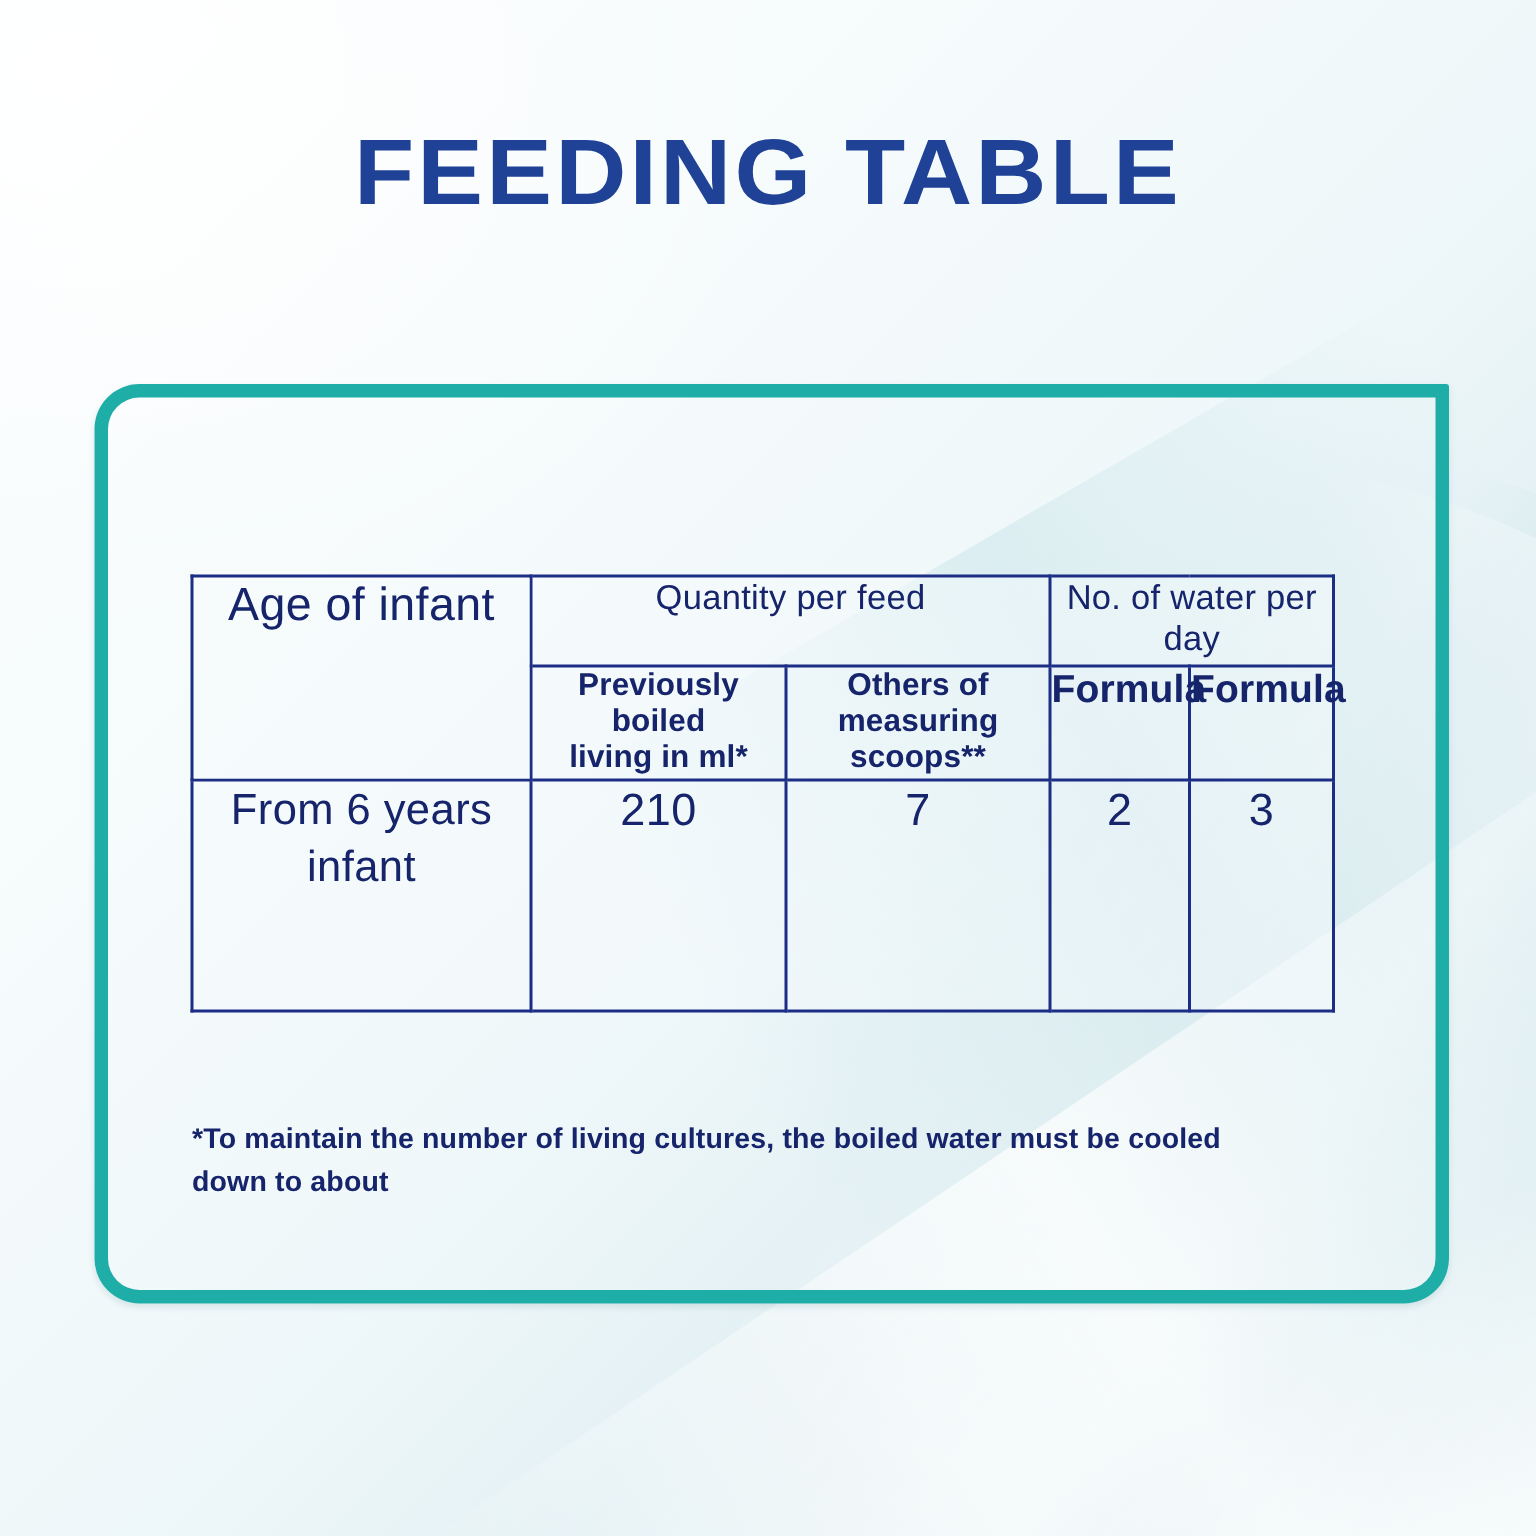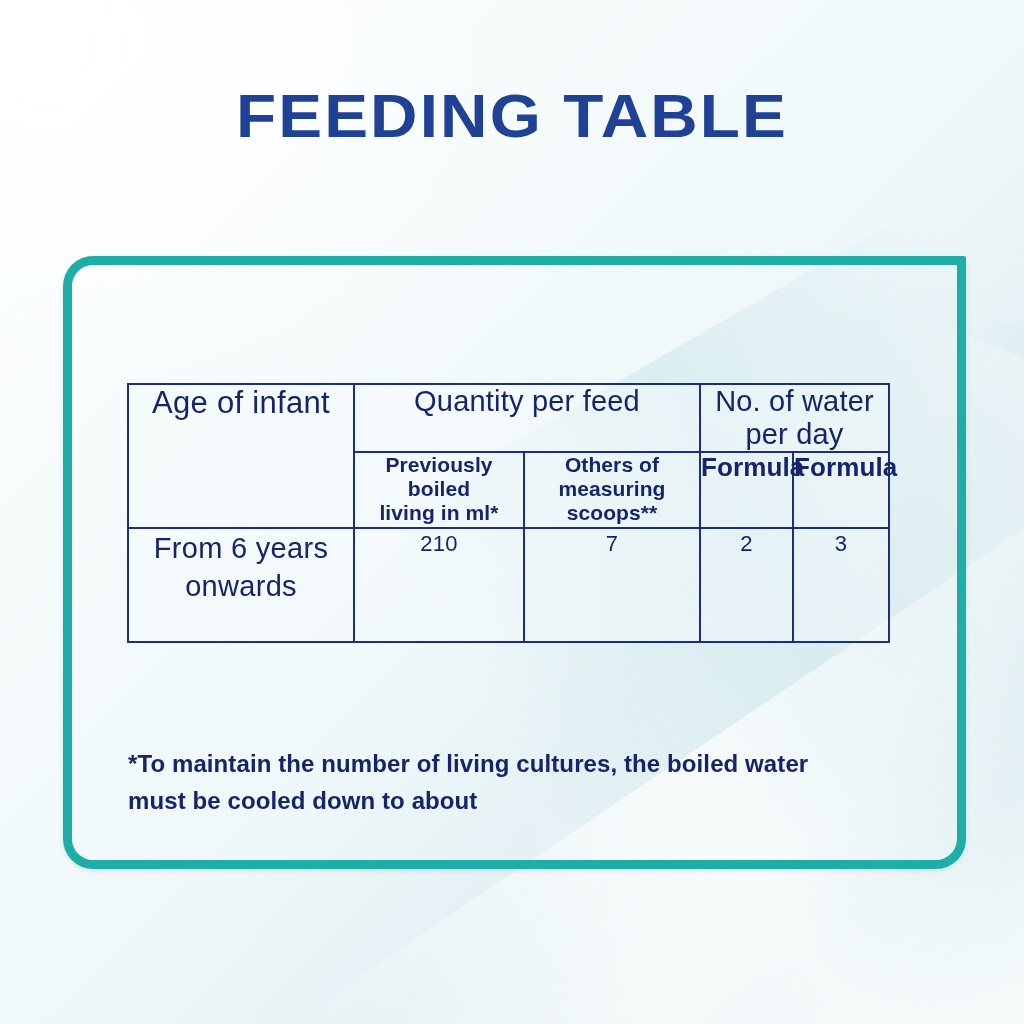--- a/index.html
+++ b/index.html
@@ -112,79 +112,79 @@
   .table-wrap {
     position: absolute;
     left: 127px;
     top: 383px;
     width: 761px;
     height: 260px;
   }
   table.feeding {
     border-collapse: collapse;
     width: 761px;
-    height: 260px;
+    height: 292px;
     table-layout: fixed;
     color: #16246b;
     font-family: "Liberation Sans Narrow", "Liberation Sans", sans-serif;
   }
   table.feeding td {
     border: 2px solid #1c2d85;
     padding: 0;
     text-align: center;
     vertical-align: top;
     background: rgba(246,251,252,0.45);
   }
   td.age-head {
     vertical-align: middle;
     font-size: 31px;
     font-weight: normal;
     letter-spacing: 0.3px;
     transform: scaleX(1);
   }
   td.grp-head {
     vertical-align: middle;
-    font-size: 29px;
+    font-size: 23px;
     font-weight: normal;
     height: 58px;
     letter-spacing: 0.2px;
   }
   td.sub-head {
     vertical-align: middle;
     font-size: 21px;
     font-weight: bold;
     line-height: 1.15;
     height: 74px;
     padding: 0 4px;
     letter-spacing: 0.1px;
     margin-left: 39px;
   }
   td.sub-head.light {
     font-weight: bold;
     font-size: 26px;
   }
   td.data-cell {
-    font-size: 22px;
+    font-size: 30px;
     font-weight: normal;
     padding-top: 14px;
     line-height: 1.32;
     letter-spacing: 0.3px;
   }
   td.data-cell.age {
     font-size: 29px;
   }
 
   
   .footnote {
     position: absolute;
     left: 128px;
     top: 745px;
     width: 720px;
     font-family: "Liberation Sans Narrow", "Liberation Sans", sans-serif;
-    font-size: 24px;
+    font-size: 19px;
     font-weight: bold;
     line-height: 1.55;
     color: #16246b;
     letter-spacing: 0.1px;
   }
   .footnote .line2 {
     display: block;
     padding-left: 9px;
   }
 </style>
@@ -227,21 +227,21 @@
           <td class="sub-head">
             <span>Others of</span><br>
             <span>measuring scoops**</span>
           </td>
           <td class="sub-head light">Formula</td>
           <td class="sub-head light">Formula</td>
         </tr>
         <tr>
           <td class="data-cell age">
             <span>From  6 years</span><br>
-            <span>onwards</span>
+            <span>infant</span>
           </td>
           <td class="data-cell">210</td>
           <td class="data-cell">7</td>
           <td class="data-cell">2</td>
           <td class="data-cell">3</td>
         </tr>
       </tbody>
     </table>
   </div>
 

